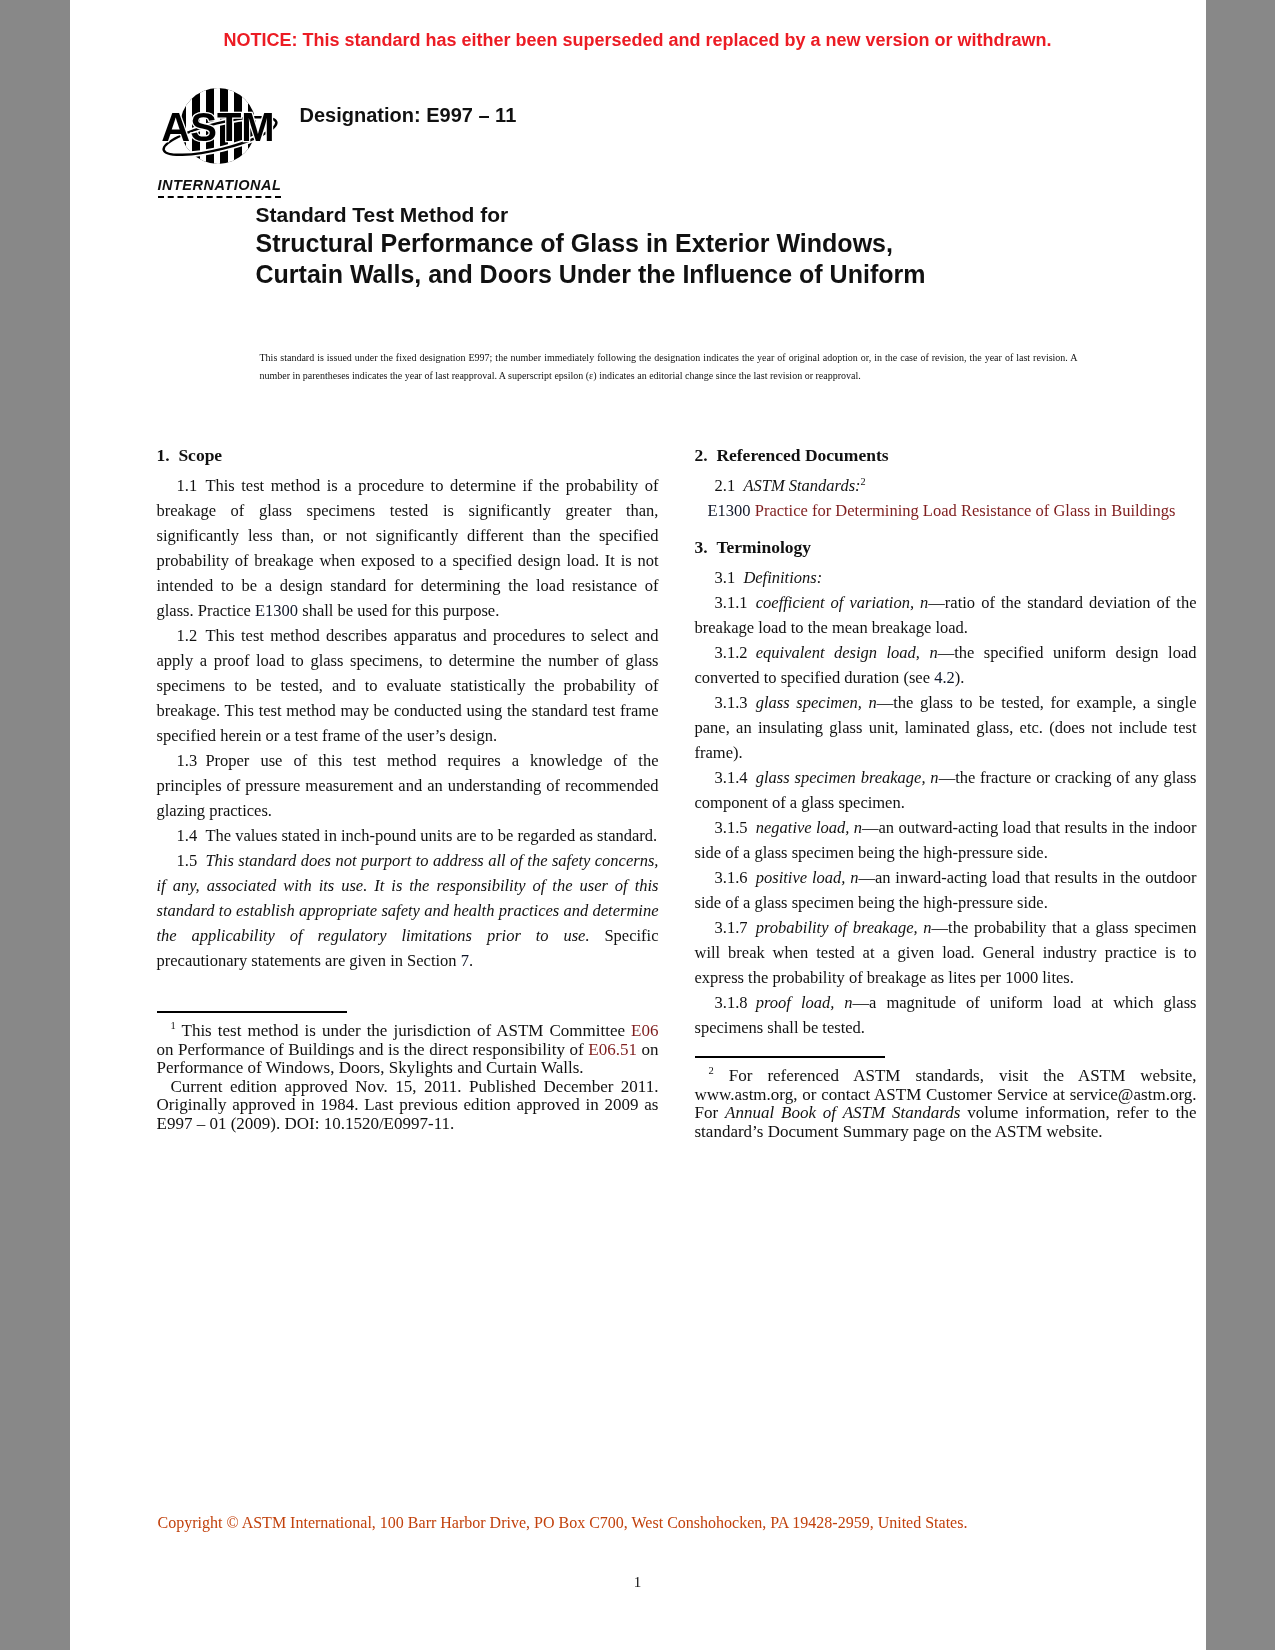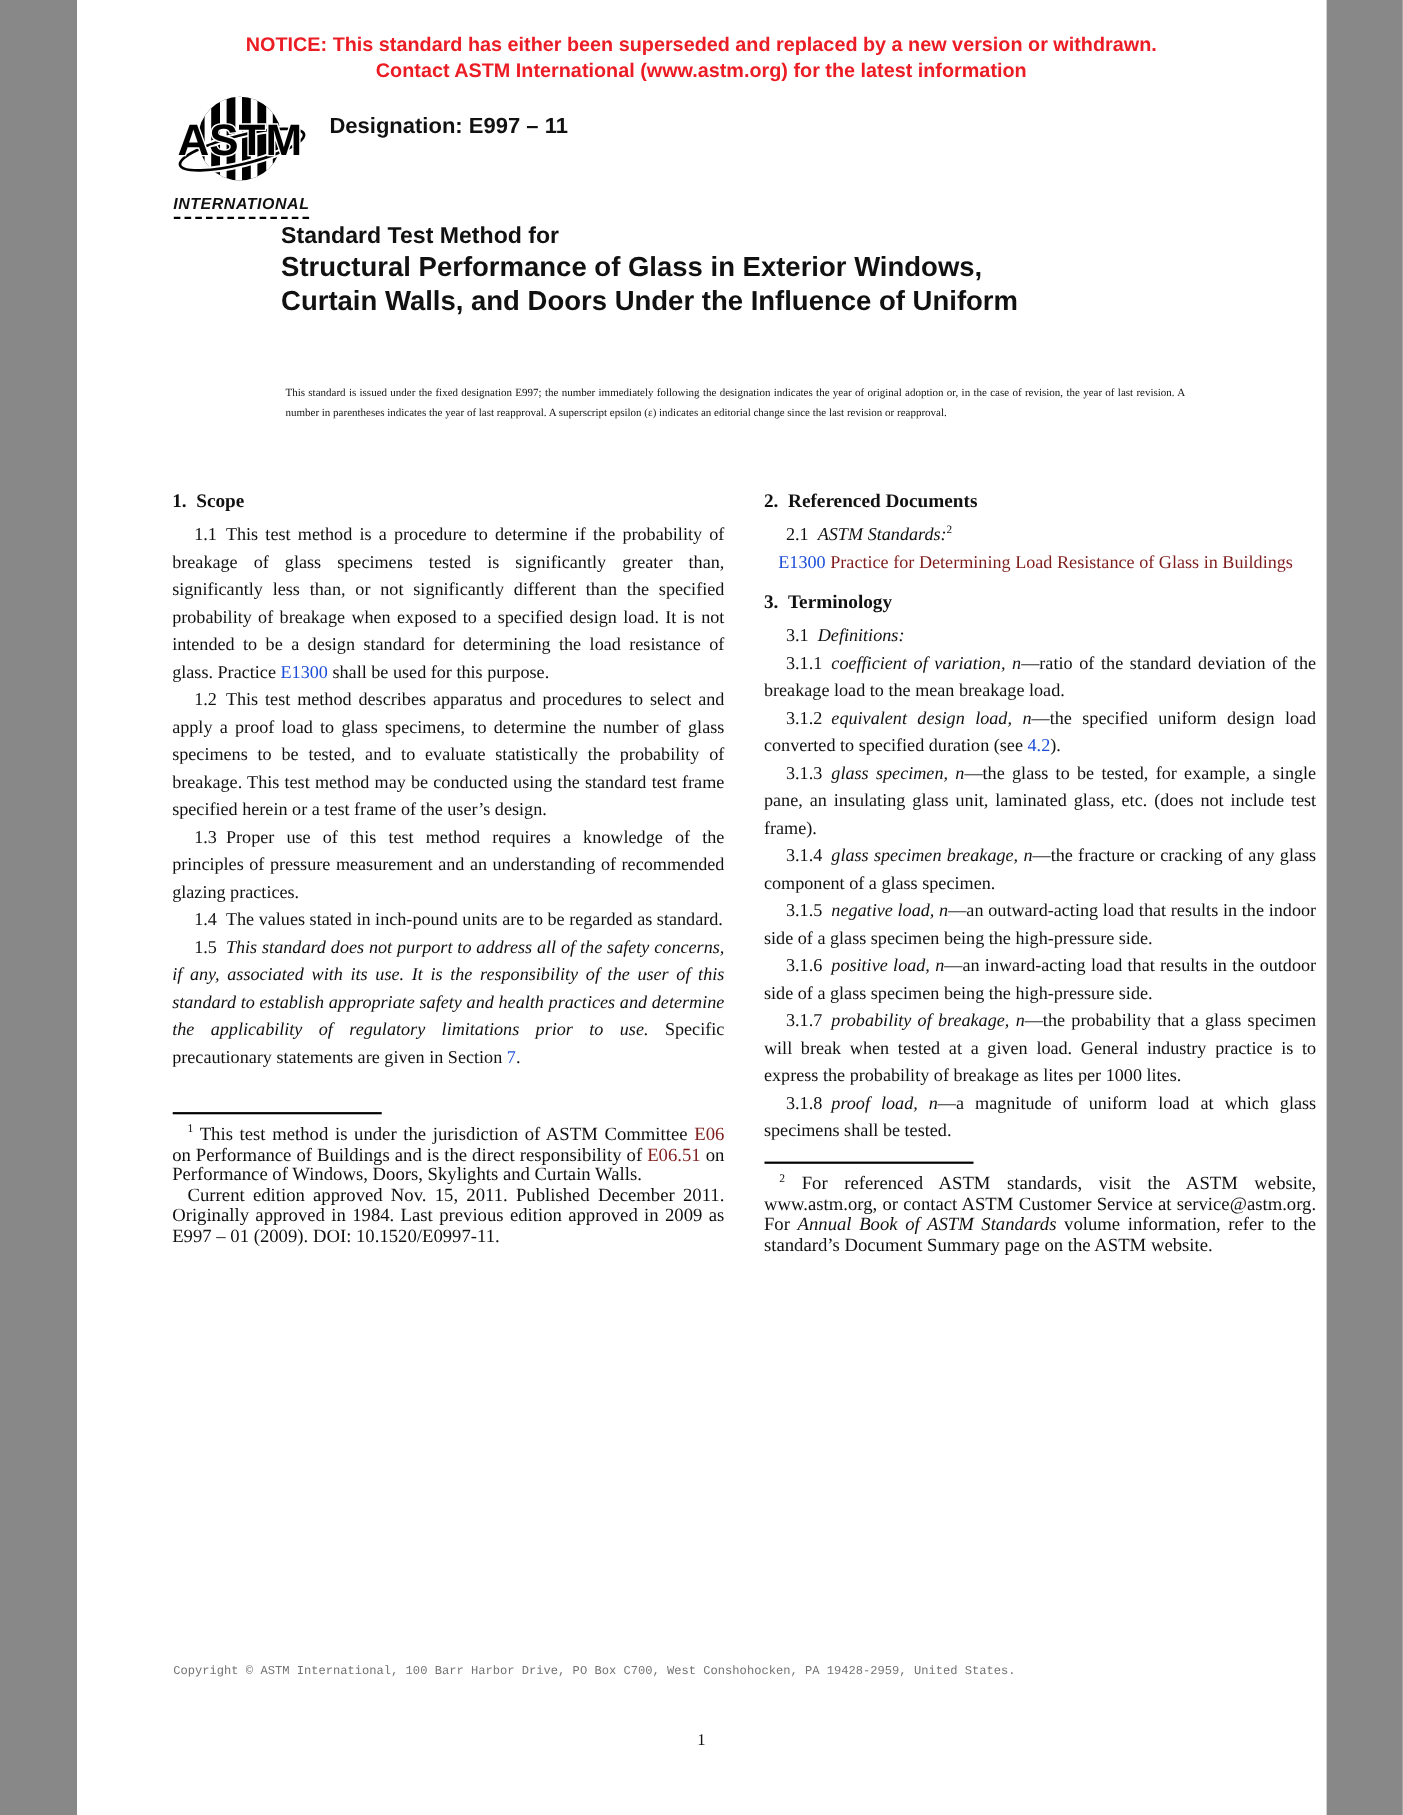--- a/index.html
+++ b/index.html
@@ -51,46 +51,45 @@
   
   .columns{
     position:absolute;left:87px;top:443px;width:1040px;
     display:grid;grid-template-columns:502px 502px;column-gap:36px;
     font-size:16.5px;line-height:25px;
   }
   .sec-heading{font-weight:bold;font-size:17.5px;margin:12px 0 5px;}
   .sec-heading.first{margin-top:0;}
   .body-p{margin:0;text-indent:20px;text-align:justify;}
   .ref-item{margin:0;padding-left:34px;text-indent:-21px;text-align:left;}
-  .red{color:#1d4ed8;}
+  .red{color:#0f172a;}
   .blue{color:#7f1d1d;}
   .it{font-style:italic;}
   
   .footnote-block{margin-top:16px;}
   .fn-rule{width:190px;border-top:2px solid #000;margin-bottom:9px;}
   .fn-p{margin:0;font-size:17px;line-height:18.5px;text-indent:14px;text-align:justify;}
   
   .copyright{
     position:absolute;left:88px;top:1514px;
-    font-family:Liberation Mono, monospace;
-    font-size:11px;color:#737373;
+    font-family:Liberation Serif, serif;
+    font-size:16px;color:#c2410c;
   }
   .page-num{
     position:absolute;left:0;top:1574px;width:100%;
     text-align:center;font-size:15px;
   }
 </style>
 </head>
 <body>
 
 <div class="page">
 
   <div class="notice">
     <div>NOTICE: This standard has either been superseded and replaced by a new version or withdrawn.</div>
-    <div>Contact ASTM International (www.astm.org) for the latest information</div>
   </div>
 
   <div class="logo-block">
     <svg width="128" height="88" viewBox="0 0 128 88">
       <defs>
           <clipPath id="globeclip">
             <circle cx="60" cy="42" r="38"></circle>
           </clipPath>
         </defs>
       <circle cx="60" cy="42" r="38" fill="#000"></circle>

